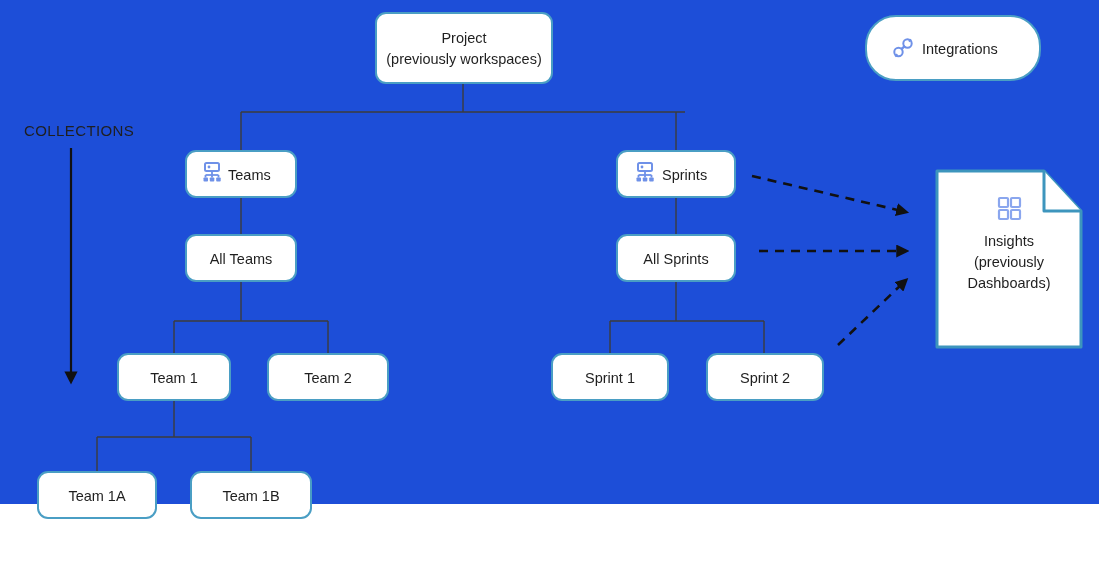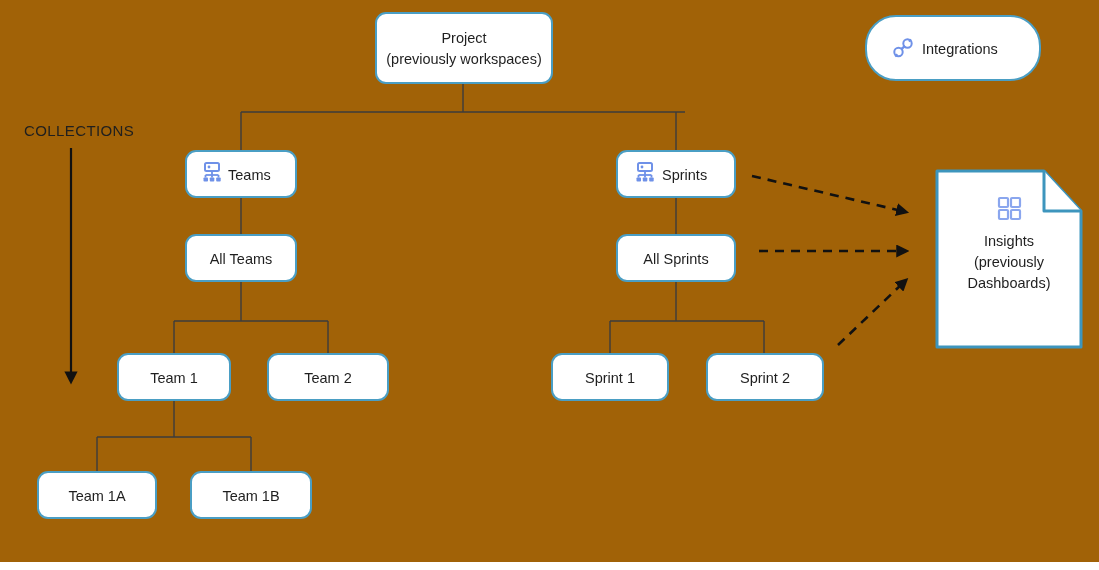--- a/index.html
+++ b/index.html
@@ -9,22 +9,22 @@
   }
   body {
     width: 1099px;
     height: 570px;
     overflow: hidden;
     font-family: "Liberation Sans", sans-serif;
   }
   #diagram-root {
     position: relative;
     width: 1099px;
-    height: 562px;
-    background: #a16207;
+    height: 504px;
+    background: #1d4ed8;
   }
   svg.layer {
     position: absolute;
     top: 0;
     left: 0;
     width: 1099px;
     height: 570px;
   }
   .node-label {
     font-family: "Liberation Sans", sans-serif;

